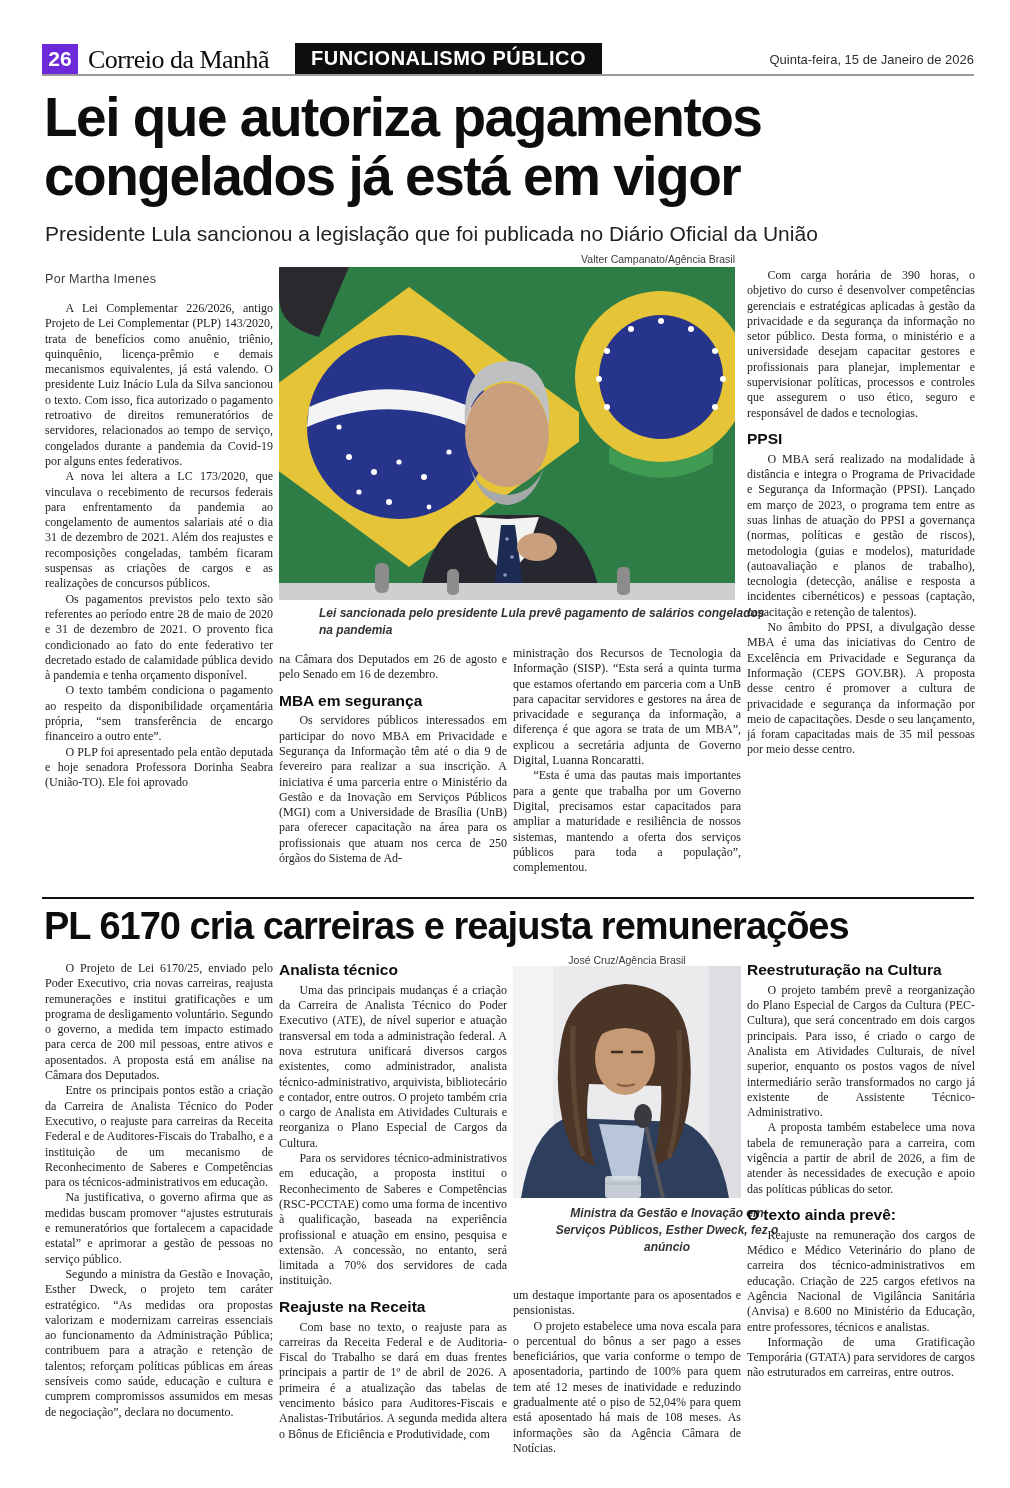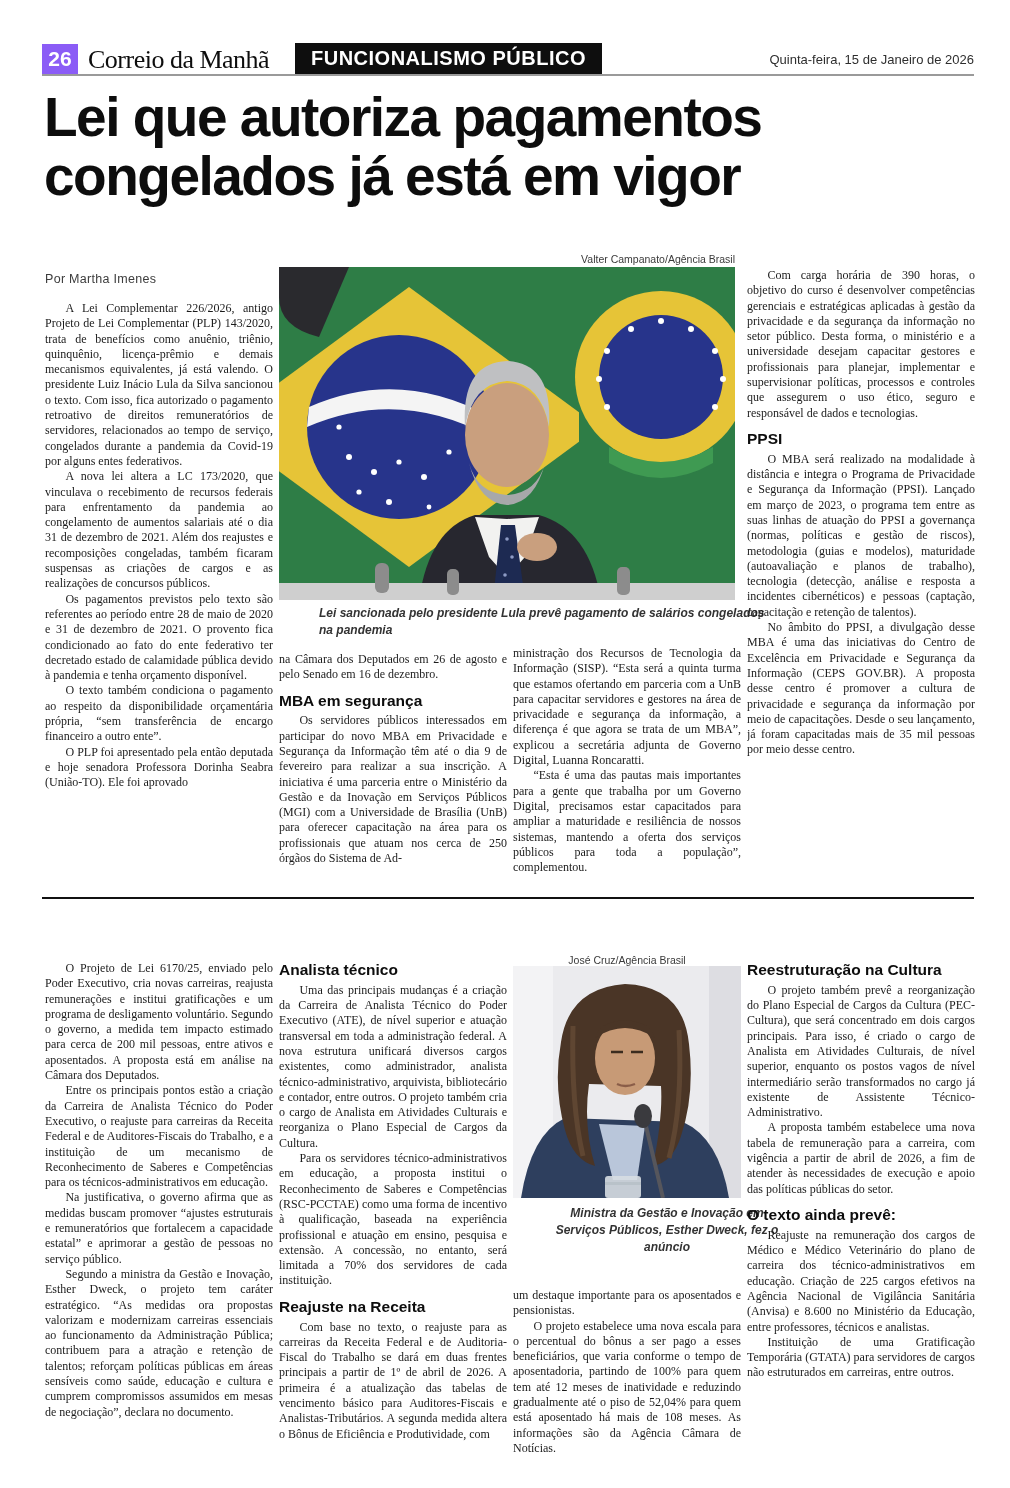--- a/index.html
+++ b/index.html
@@ -3,21 +3,21 @@
 <meta charset="utf-8">
 <style>
   * { margin:0; padding:0; box-sizing:border-box; }
   html,body { background:#ffffff; }
   .page {
     position:relative; width:1010px; height:1488px; background:#fff;
     font-family:"Liberation Serif", serif; color:#1b1b1b; overflow:hidden;
   }
   
   .pagenum { position:absolute; left:42px; top:44px; width:36px; height:30px;
-    background:#8b5cf6; color:#fff; font-family:"Liberation Sans",sans-serif;
+    background:#6d28d9; color:#fff; font-family:"Liberation Sans",sans-serif;
     font-weight:bold; font-size:21px; display:flex; align-items:center; justify-content:center; }
   .masthead { position:absolute; left:88px; top:45px; font-family:"Liberation Serif",serif;
     font-weight:normal; font-size:26px; letter-spacing:-0.5px; color:#0d0d0d; }
   .section-banner { position:absolute; left:295px; top:43px; background:#0e0e0e; color:#fff;
     font-family:"Liberation Sans",sans-serif; font-weight:bold; font-size:20px;
     letter-spacing:0.5px; padding:4px 16px 5px; }
   .edition-date { position:absolute; right:36px; top:52px; font-family:"Liberation Sans",sans-serif;
     font-size:13px; color:#2e2e2e; }
   .header-rule { position:absolute; left:42px; width:932px; top:74px; height:2px; background:#9a9a9a; }
 
@@ -69,20 +69,21 @@
 
 <div class="page">
 
   <div class="pagenum">26</div>
   <div class="masthead">Correio da Manhã</div>
   <div class="section-banner">FUNCIONALISMO PÚBLICO</div>
   <div class="edition-date">Quinta-feira, 15 de Janeiro de 2026</div>
   <div class="header-rule"></div>
 
   <h1 class="a1-headline">Lei que autoriza pagamentos congelados já está em vigor</h1>
+  <div class="a1-deck">Presidente Lula sancionou a legislação que foi publicada no Diário Oficial da União</div>
   <div class="byline">Por Martha Imenes</div>
 
   <div class="photo-credit a1-credit">Valter Campanato/Agência Brasil</div>
 
   <div class="a1-photo">
     <svg width="456" height="333" viewBox="0 0 456 333">
       <rect width="456" height="333" fill="#2e7d46"></rect>
       <polygon points="-60,160 130,20 320,160 130,300" fill="#e6c437"></polygon>
       <circle cx="120" cy="160" r="92" fill="#27348b"></circle>
       <path d="M30,140 Q120,100 212,150 L212,170 Q120,120 28,160 Z" fill="#f4f4f4"></path>
@@ -158,20 +159,21 @@
   </div>
 
   <div class="colbox a1-col4">
     <p class="ind">Com carga horária de 390 horas, o objetivo do curso é desenvolver competências gerenciais e estratégicas aplicadas à gestão da privacidade e da segurança da informação no setor público. Desta forma, o ministério e a universidade desejam capacitar gestores e profissionais para planejar, implementar e supervisionar políticas, processos e controles que assegurem o uso ético, seguro e responsável de dados e tecnologias.</p>
     <h3 class="subhead">PPSI</h3>
     <p class="ind">O MBA será realizado na modalidade à distância e integra o Programa de Privacidade e Segurança da Informação (PPSI). Lançado em março de 2023, o programa tem entre as suas linhas de atuação do PPSI a governança (normas, políticas e gestão de riscos), metodologia (guias e modelos), maturidade (autoavaliação e planos de trabalho), tecnologia (detecção, análise e resposta a incidentes cibernéticos) e pessoas (captação, capacitação e retenção de talentos).</p>
     <p class="ind">No âmbito do PPSI, a divulgação desse MBA é uma das iniciativas do Centro de Excelência em Privacidade e Segurança da Informação (CEPS GOV.BR). A proposta desse centro é promover a cultura de privacidade e segurança da informação por meio de capacitações. Desde o seu lançamento, já foram capacitadas mais de 35 mil pessoas por meio desse centro.</p>
   </div>
 
   <div class="article-divider"></div>
+  <h2 class="a2-headline">PL 6170 cria carreiras e reajusta remunerações</h2>
   <div class="photo-credit a2-credit">José Cruz/Agência Brasil</div>
 
   <div class="a2-photo">
     <svg width="228" height="232" viewBox="0 0 228 232">
       <rect width="228" height="232" fill="#ebebee"></rect>
       <rect x="196" y="0" width="32" height="232" fill="#dddde2"></rect>
       <rect x="0" y="0" width="40" height="232" fill="#f3f3f5"></rect>
 
       <path d="M8,232 Q18,168 52,152 L170,156 Q206,172 216,232 Z" fill="#2e3f5e"></path>
       <path d="M86,158 L132,160 L124,214 L100,214 Z" fill="#b9c6da"></path>
@@ -214,16 +216,16 @@
     <p>um destaque importante para os aposentados e pensionistas.</p>
     <p class="ind">O projeto estabelece uma nova escala para o percentual do bônus a ser pago a esses beneficiários, que varia conforme o tempo de aposentadoria, partindo de 100% para quem tem até 12 meses de inatividade e reduzindo gradualmente até o piso de 52,04% para quem está aposentado há mais de 108 meses. As informações são da Agência Câmara de Notícias.</p>
   </div>
 
   <div class="colbox a2-col4">
     <h3 class="subhead" style="margin-top:0;">Reestruturação na Cultura</h3>
     <p class="ind">O projeto também prevê a reorganização do Plano Especial de Cargos da Cultura (PEC-Cultura), que será concentrado em dois cargos principais. Para isso, é criado o cargo de Analista em Atividades Culturais, de nível superior, enquanto os postos vagos de nível intermediário serão transformados no cargo já existente de Assistente Técnico-Administrativo.</p>
     <p class="ind">A proposta também estabelece uma nova tabela de remuneração para a carreira, com vigência a partir de abril de 2026, a fim de atender às necessidades de execução e apoio das políticas públicas do setor.</p>
     <h3 class="subhead">O texto ainda prevê:</h3>
     <p class="ind">Reajuste na remuneração dos cargos de Médico e Médico Veterinário do plano de carreira dos técnico-administrativos em educação. Criação de 225 cargos efetivos na Agência Nacional de Vigilância Sanitária (Anvisa) e 8.600 no Ministério da Educação, entre professores, técnicos e analistas.</p>
-    <p class="ind">Instituição de uma Gratificação Temporária (GTATA) para servidores de cargos não estruturados em carreiras, entre outros.</p>
+    <p class="ind">Informação de uma Gratificação Temporária (GTATA) para servidores de cargos não estruturados em carreiras, entre outros.</p>
   </div>
 
 </div>
 
 </body></html>

